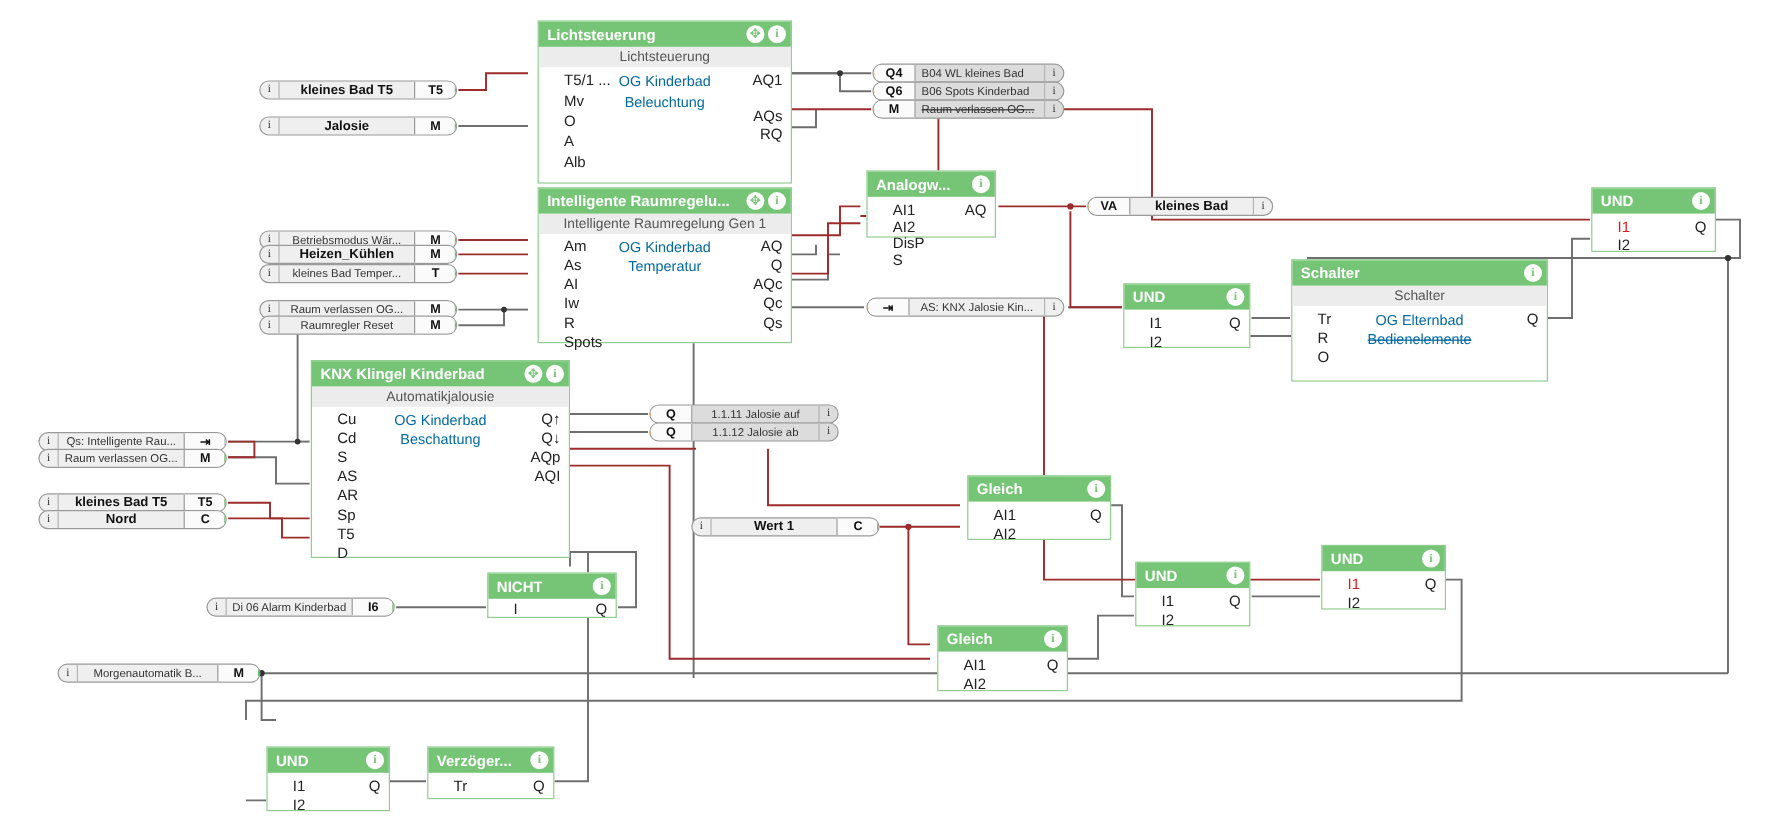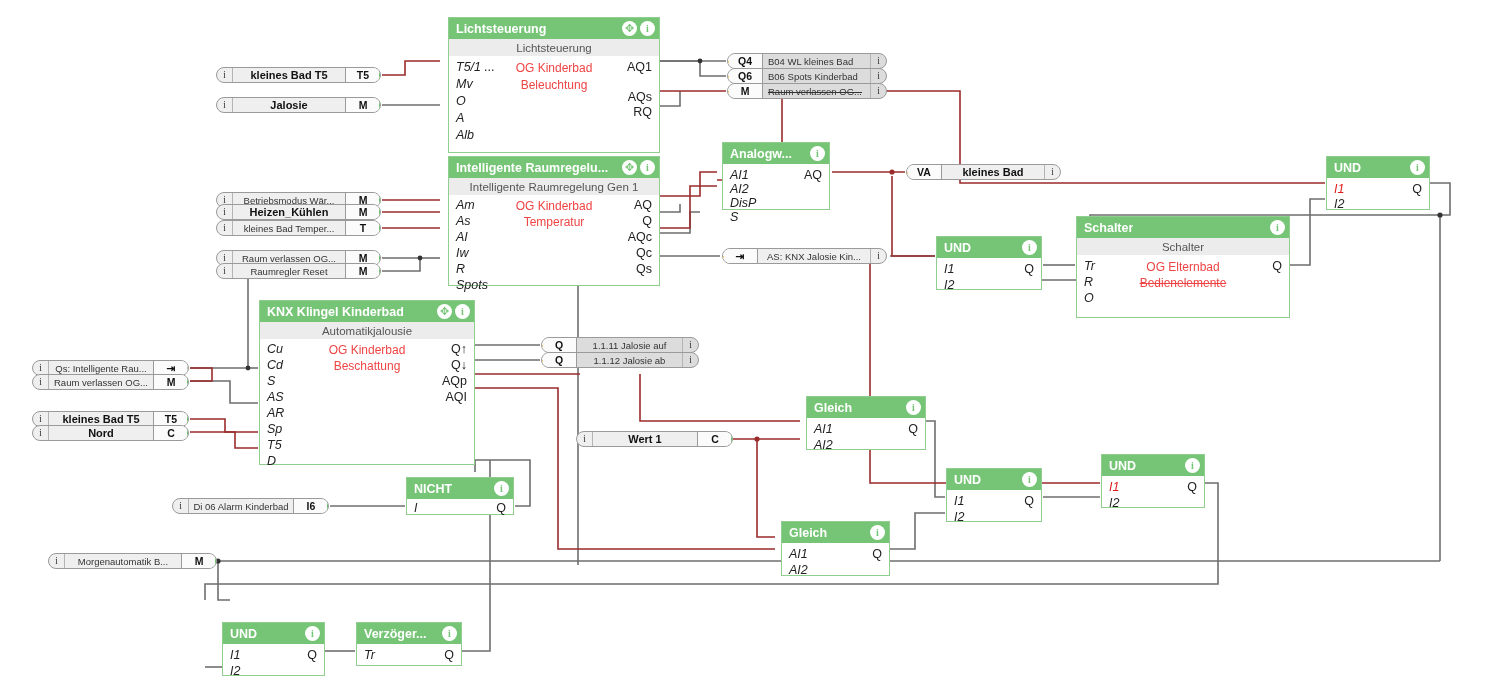--- a/index.html
+++ b/index.html
@@ -13,24 +13,24 @@
             display:flex;align-items:center;padding-left:7px;position:relative;}
   .blk .hdr .ttl{white-space:nowrap;overflow:hidden;}
   .blk .hdr .icons{position:absolute;right:4px;top:3px;display:flex;gap:3px;}
   .ico{width:15px;height:15px;border-radius:50%;background:#ffffff;color:#76c576;
        font-size:10px;font-weight:bold;display:flex;align-items:center;justify-content:center;
        font-family:"Liberation Serif",serif;}
   .ico.move{font-size:11px;font-weight:normal;}
   .blk .sub{height:17px;background:#ececec;color:#555;font-size:11.5px;
             display:flex;align-items:center;justify-content:center;}
   .blk .body{position:relative;}
-  .blk .cap{position:absolute;left:0;right:0;text-align:center;color:#ef4444;font-size:12px;}
+  .blk .cap{position:absolute;left:0;right:0;text-align:center;color:#0369a1;font-size:12px;}
 
   .pinrow{position:absolute;font-size:12.5px;color:#222;line-height:1;}
-  .pin-in{left:7px;font-style:italic;}
+  .pin-in{left:21px;}
   .pin-out{right:7px;}
   .pin-in.red{color:#e01b1b;}
 
   
   .chip{position:absolute;height:16px;display:flex;align-items:center;
         border:1px solid #9a9a9a;border-radius:8px;background:#efefef;box-sizing:border-box;
         font-size:9.5px;color:#333;overflow:hidden;}
   .chip .iinfo{width:15px;min-width:15px;height:100%;display:flex;align-items:center;
         justify-content:center;font-family:"Liberation Serif",serif;font-size:9.5px;color:#333;}
   .chip .nm{flex:1;height:100%;display:flex;align-items:center;justify-content:center;
@@ -222,21 +222,21 @@
       <div class="pinrow pin-in" style="top:68px;">R</div>
       <div class="pinrow pin-in" style="top:84px;">Spots</div>
       <div class="pinrow pin-out" style="top:4px;">AQ</div>
       <div class="pinrow pin-out" style="top:20px;">Q</div>
       <div class="pinrow pin-out" style="top:36px;">AQc</div>
       <div class="pinrow pin-out" style="top:52px;">Qc</div>
       <div class="pinrow pin-out" style="top:68px;">Qs</div>
     </div>
   </div>
 
-  <div class="blk" style="left:722px;top:142px;width:108px;height:68px;">
+  <div class="blk" style="left:722px;top:142px;width:108px;height:56px;">
     <div class="hdr">
       <span class="ttl">Analogw...</span>
       <span class="icons">
           <span class="ico">i</span>
         </span>
     </div>
     <div class="body" style="height:55px;">
       <div class="pinrow pin-in" style="top:5px;">AI1</div>
       <div class="pinrow pin-in" style="top:19px;">AI2</div>
       <div class="pinrow pin-in" style="top:33px;">DisP</div>

